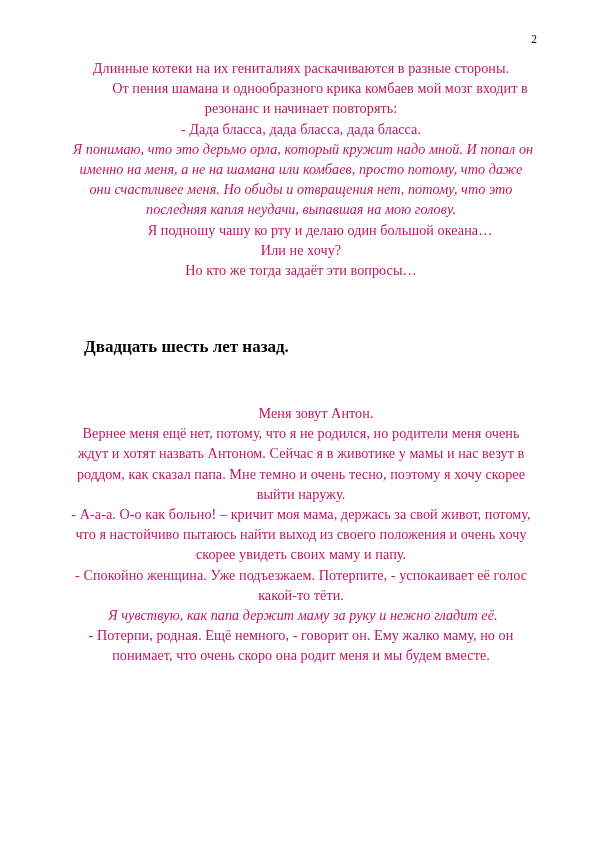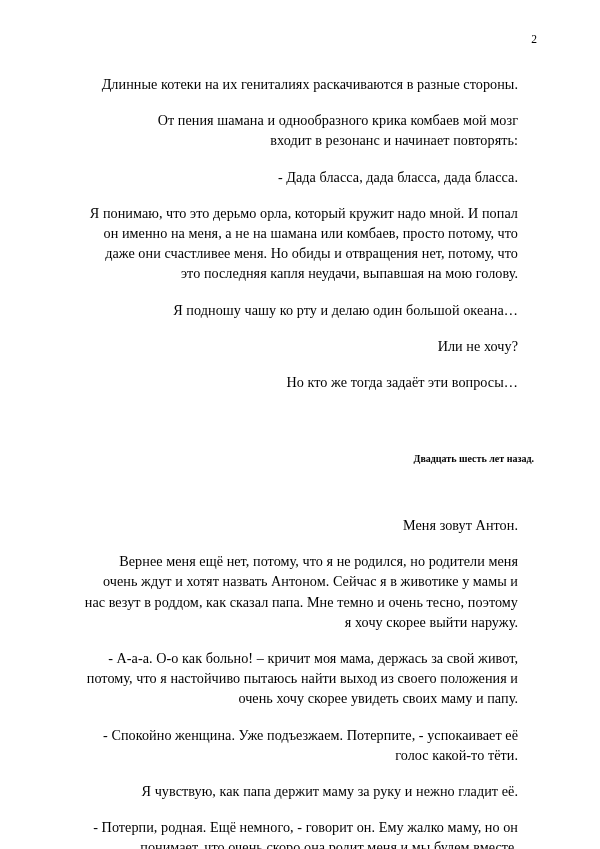--- a/index.html
+++ b/index.html
@@ -28,45 +28,46 @@
     line-height: 1;
     color: #000000;
   }
   .content {
     position: absolute;
     left: 68px;
     top: 58px;
     width: 466px;
   }
   .para {
-    margin: 16px;
+    margin: 0;
     font-size: 14.2px;
     line-height: 20.2px;
-    text-align: right;
-    color: #000000;
+    text-align: center;
+    color: #be185d;
     letter-spacing: 0.05px;
   }
   .para.indent {
     text-indent: 38px;
   }
   .para.lead-space {
     text-indent: 4px;
+    font-style: italic;
   }
   .spacer-line {
     height: 20.2px;
   }
   .spacer-half {
     height: 10px;
   }
   .section-heading {
-    margin: 0;
-    font-size: 10px;
+    margin: 16px;
+    font-size: 17px;
     line-height: 20.2px;
     font-weight: bold;
-    text-align: right;
+    text-align: left;
     color: #000000;
   }
 </style>
 </head>
 <body>
 
 <div class="page">
 
   <div class="page-number">2</div>
 

